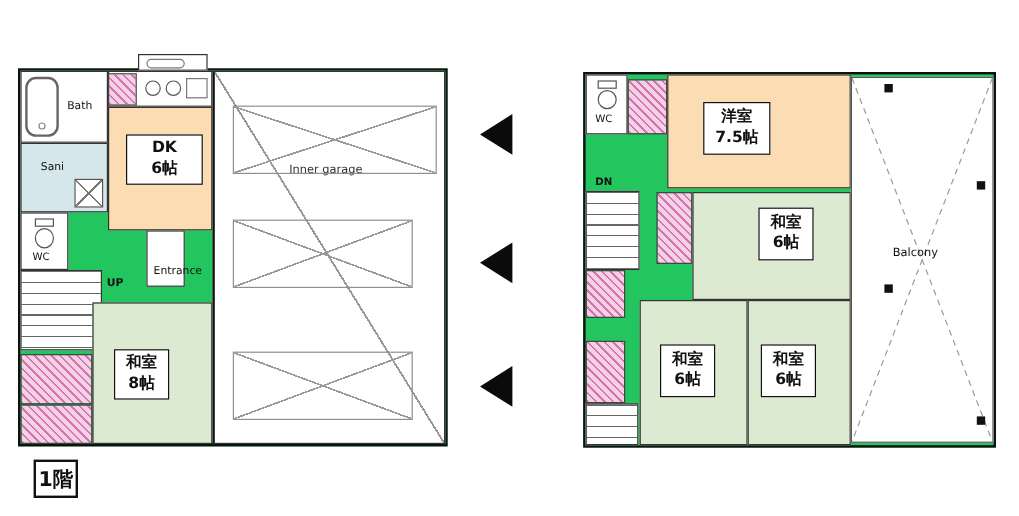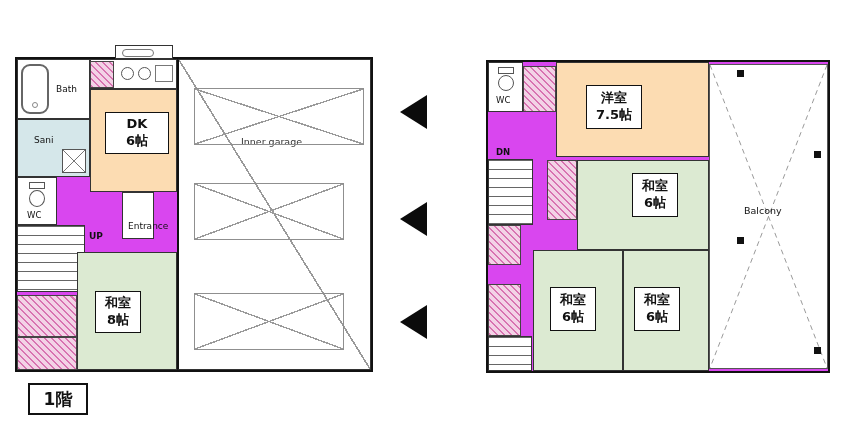--- a/index.html
+++ b/index.html
@@ -1,20 +1,20 @@
 <!DOCTYPE html>
 <html><head>
 <meta charset="utf-8">
 <style>
   * { margin:0; padding:0; box-sizing:border-box; }
   html,body { background:#ffffff; }
   body { font-family:"DejaVu Sans","Liberation Sans",sans-serif; color:#111; }
   .canvas { position:relative; width:849px; height:430px; background:#fff; overflow:hidden; }
   .a { position:absolute; }
-  .plan { position:absolute; background:#d946ef; border:2px solid #111; }
+  .plan { position:absolute; background:#22c55e; border:2px solid #111; }
   .room { position:absolute; border:1px solid #333; background:#fff; }
   .tatami { background:#dcead2; }
   .peach { background:#fcdcb2; }
   .blue { background:#d5e7ea; }
   .hatch { position:absolute; border:1px solid #444;
     background:repeating-linear-gradient(45deg,#d873b1 0px,#d873b1 1.5px,#f3d2e6 1.5px,#f3d2e6 5px); }
   .stairs { position:absolute; border:1px solid #333;
     background-color:#fff;
     background-image:repeating-linear-gradient(to bottom,#666 0px,#666 1px,transparent 1px,transparent 9px); }
   .label-box { position:absolute; background:#fff; border:1px solid #111; display:flex; flex-direction:column;
@@ -25,21 +25,21 @@
       linear-gradient(to top right, transparent calc(50% - 0.7px), #9a9a9a calc(50% - 0.7px), #9a9a9a calc(50% + 0.7px), transparent calc(50% + 0.7px)),
       linear-gradient(to bottom right, transparent calc(50% - 0.7px), #9a9a9a calc(50% - 0.7px), #9a9a9a calc(50% + 0.7px), transparent calc(50% + 0.7px)); }
   .xbox { position:absolute; border:1px solid #555; background-color:#fff;
     background-image:
       linear-gradient(to top right, transparent calc(50% - 0.6px), #777 calc(50% - 0.6px), #777 calc(50% + 0.6px), transparent calc(50% + 0.6px)),
       linear-gradient(to bottom right, transparent calc(50% - 0.6px), #777 calc(50% - 0.6px), #777 calc(50% + 0.6px), transparent calc(50% + 0.6px)); }
   .garage-diag { background-image:
       linear-gradient(to top right, transparent calc(50% - 0.8px), #999 calc(50% - 0.8px), #999 calc(50% + 0.8px), transparent calc(50% + 0.8px)); }
   .arrow-left { position:absolute; width:0; height:0;
     border-top:17px solid transparent; border-bottom:17px solid transparent; border-right:27px solid #0b0b0b; }
-  .floor-tag { position:absolute; width:60px; height:32px; background:#fff; border:2px solid #111;
+  .floor-tag { position:absolute; width:37px; height:32px; background:#fff; border:2px solid #111;
     display:flex; align-items:center; justify-content:center; font-size:17px; font-weight:bold; }
   .tub { position:absolute; border:2px solid #666; border-radius:9px; background:#fff; }
   .tub-drain { position:absolute; width:6px; height:6px; border:1px solid #888; border-radius:50%; }
   .bowl { position:absolute; border:1px solid #555; border-radius:50%; background:#fff; }
   .tank { position:absolute; border:1px solid #555; background:#fff; }
   .circle { position:absolute; border:1px solid #555; border-radius:50%; background:#fff; }
   .sq { position:absolute; width:7px; height:7px; background:#111; }
   .balcony { position:absolute; border:1px solid #555; background:#fff; }
 </style>
 </head>

